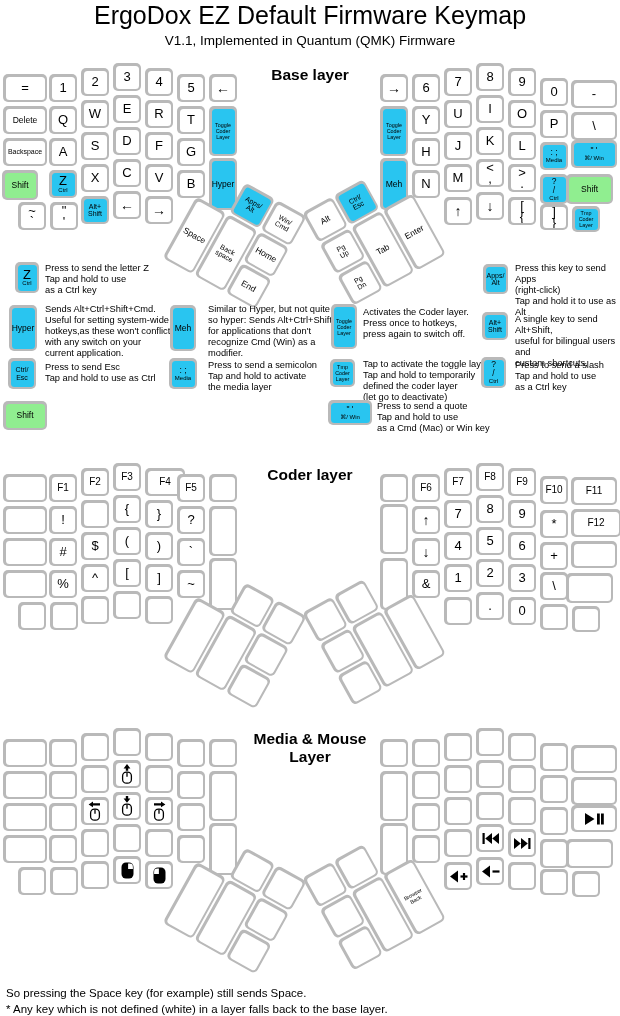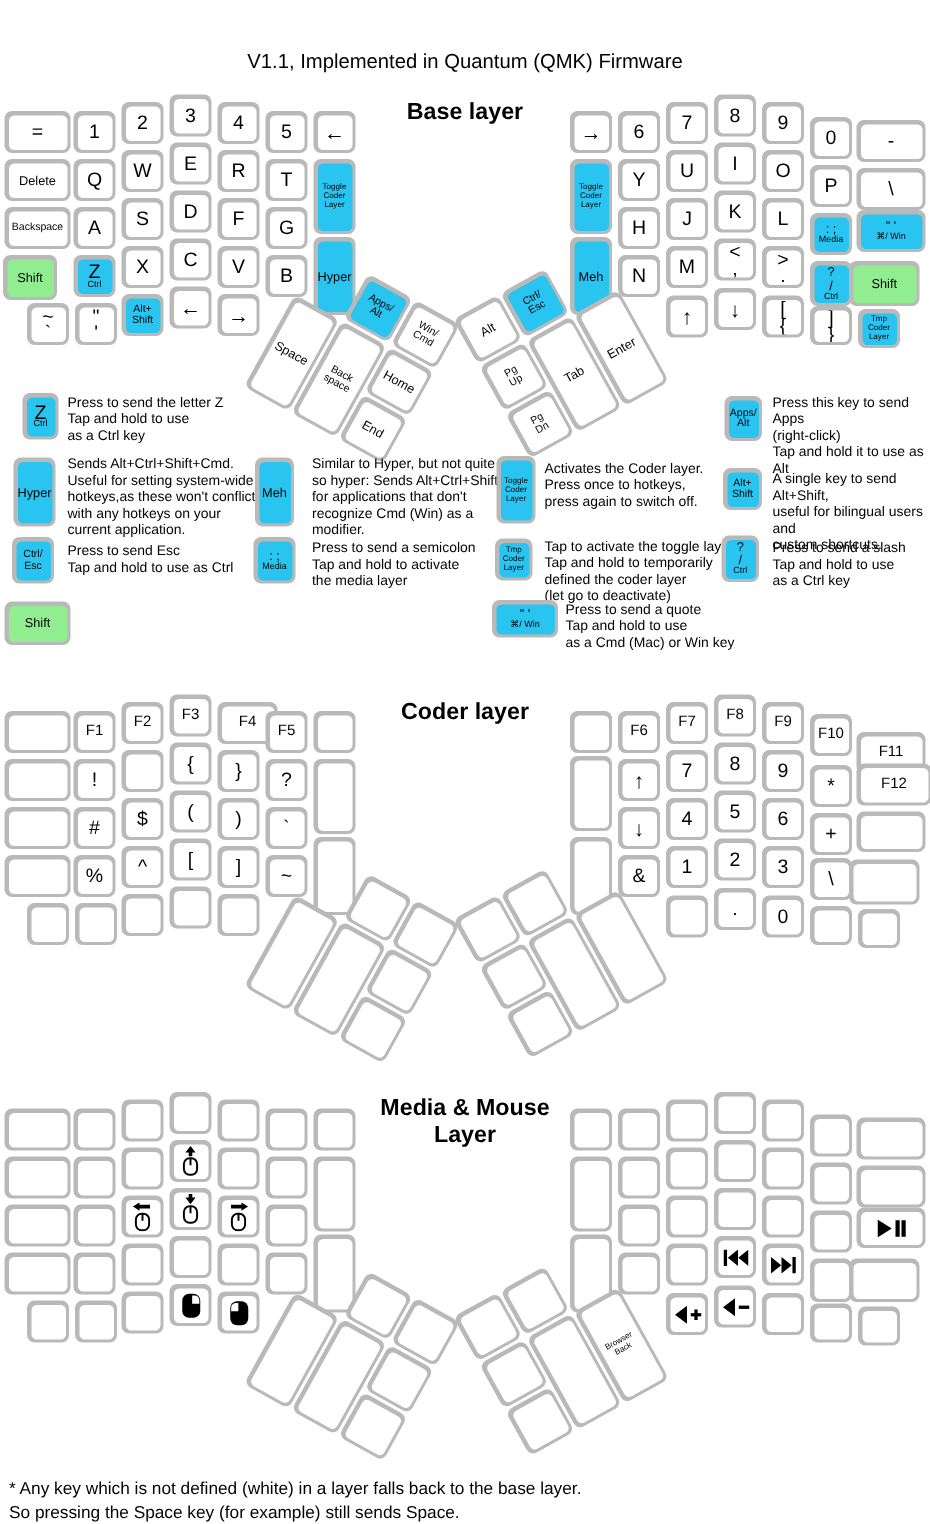--- a/index.html
+++ b/index.html
@@ -25,20 +25,21 @@
   .legend{position:absolute;left:0;top:0;width:620px;height:1016px;}
   .legend-text{position:absolute;font-size:9.3px;line-height:10.9px;}
   .legend-text b{font-weight:normal;}
   .footnote{position:absolute;left:6px;top:985px;font-size:11.5px;line-height:16px;}
   .icon svg{display:block;}
 </style>
 </head>
 <body>
 
 <div id="stage">
+  <div class="page-title">ErgoDox EZ Default Firmware Keymap</div>
   <div class="page-subtitle">V1.1, Implemented in Quantum (QMK) Firmware</div>
   <div id="boards">
       <div class="board">
         <div class="layer-title" style="top: 66px;">
           <div>Base layer</div>
         </div>
         <div class="key c0" style="left: 3px; top: 74px; width: 44px; height: 28px;">
           <div class="cap">
             <div class="ln s1">=</div>
           </div>
@@ -608,21 +609,21 @@
         <div class="key c0" style="left: 508px; top: 468px; width: 28px; height: 28px;">
           <div class="cap">
             <div class="ln s7">F9</div>
           </div>
         </div>
         <div class="key c0" style="left: 540px; top: 476px; width: 28px; height: 28px;">
           <div class="cap">
             <div class="ln s7">F10</div>
           </div>
         </div>
-        <div class="key c0" style="left: 571px; top: 477px; width: 46px; height: 28px; margin-top: 11px;">
+        <div class="key c0" style="left: 571px; top: 477px; width: 46px; height: 28px;">
           <div class="cap">
             <div class="ln s7">F11</div>
           </div>
         </div>
         <div class="key c0" style="left: 380px; top: 504px; width: 28px; height: 50px;">
           <div class="cap"></div>
         </div>
         <div class="key c0" style="left: 412px; top: 506px; width: 28px; height: 28px;">
           <div class="cap">
             <div class="ln s6">↑</div>
@@ -1113,21 +1114,21 @@
       </div>
       <div class="key c1" style="left: 9px; top: 305px; width: 28px; height: 46px;">
         <div class="cap">
           <div class="ln s2">Hyper</div>
         </div>
       </div>
       <div class="legend-text" style="left: 45px; top: 304px;">
         <div><span>Sends Alt+Ctrl+Shift+Cmd.</span></div>
         <div><span>Useful for setting system-wide</span></div>
         <div><span>hotkeys,as these won't conflict</span></div>
-        <div><span>with any hotkeys on your</span></div>
+        <div><span>with any switch on your</span></div>
         <div><span>current application.</span></div>
       </div>
       <div class="key c1" style="left: 8px; top: 358px; width: 28px; height: 31px;">
         <div class="cap">
           <div class="ln s3">Ctrl/</div>
           <div class="ln s3">Esc</div>
         </div>
       </div>
       <div class="legend-text" style="left: 45px; top: 362px;">
         <div><b>Press</b><span> to send Esc</span></div>
@@ -1226,16 +1227,16 @@
           <div class="ln s4">Ctrl</div>
         </div>
       </div>
       <div class="legend-text" style="left: 515px; top: 360px;">
         <div><b>Press</b><span> to send a slash</span></div>
         <div><b>Tap and hold</b><span> to use</span></div>
         <div><span>as a Ctrl key</span></div>
       </div>
     </div>
   <div class="footnote">
+    <div>So pressing the Space key (for example) still sends Space.</div>
     <div>* Any key which is not defined (white) in a layer falls back to the base layer.</div>
-    <div>So pressing the Space key (for example) still sends Space.</div>
   </div>
 </div>
 
 </body></html>

